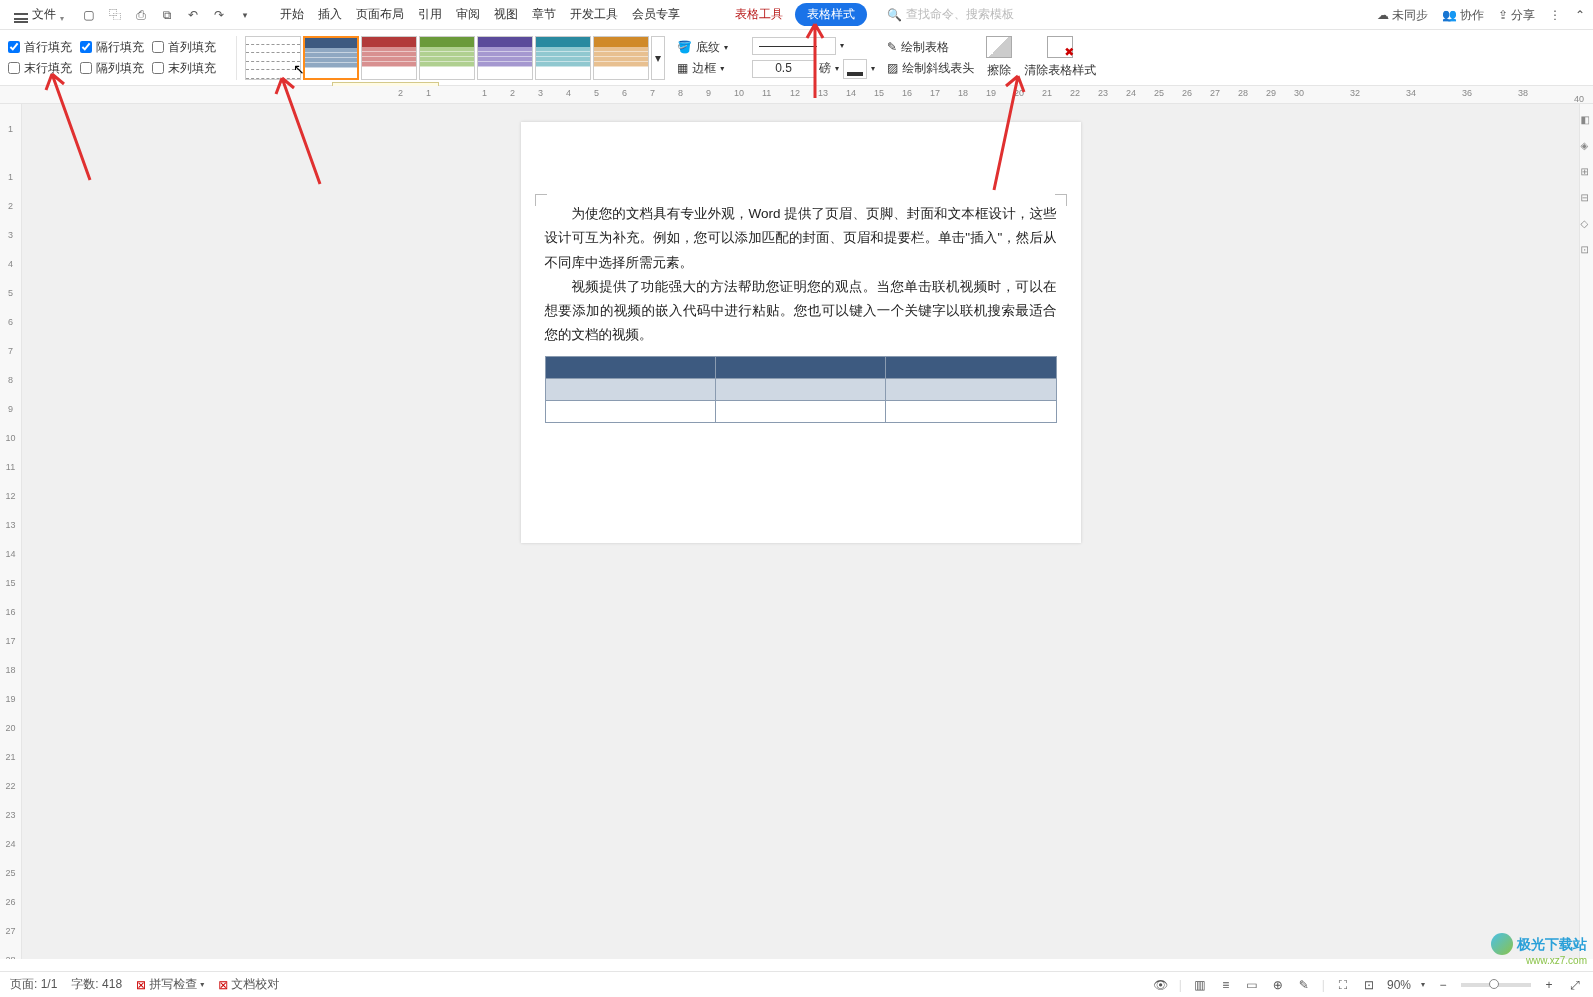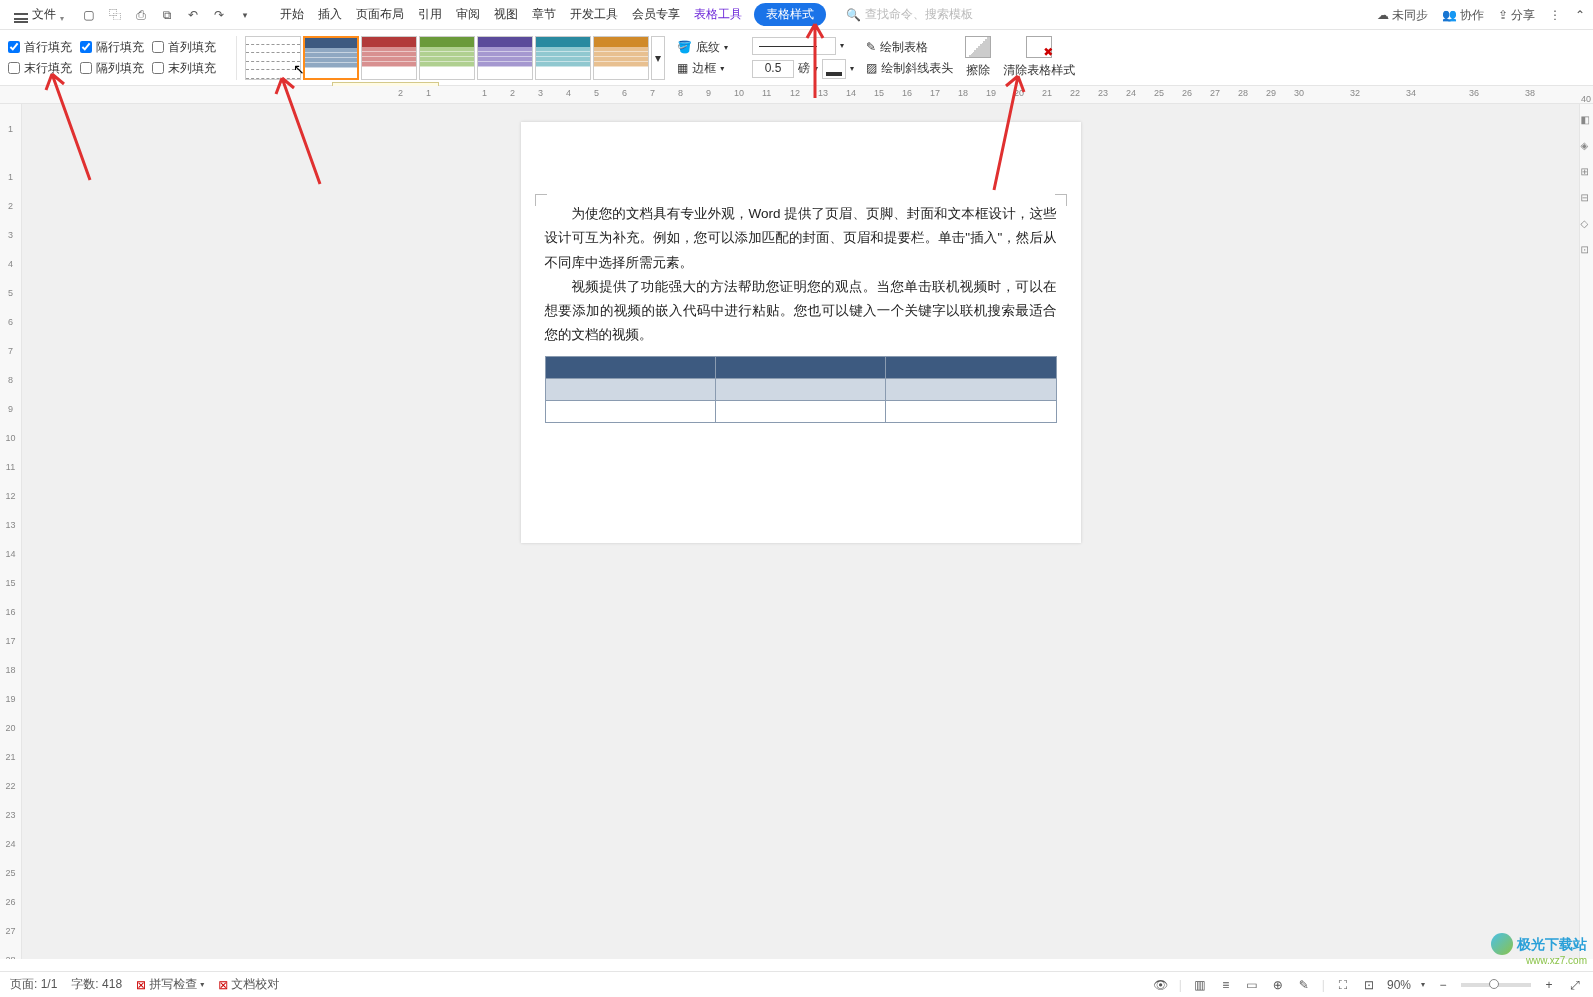--- a/index.html
+++ b/index.html
@@ -8,21 +8,21 @@
 
 
 .menubar { height: 30px; display: flex; align-items: center; padding: 0 8px; border-bottom: 1px solid #e5e5e5; }
 .menubar .file-btn { display: flex; align-items: flex-end; gap: 4px; padding: 0 6px; cursor: pointer; }
 .menubar .ham { display: inline-block; width: 14px; height: 10px; border-top: 2px solid #555; border-bottom: 2px solid #555; position: relative; }
 .menubar .ham::after { content: ""; position: absolute; top: 3px; left: 0; width: 100%; border-top: 2px solid #555; }
 .quick-icons { display: flex; align-items: center; gap: 8px; margin-left: 10px; }
 .quick-icons span { width: 18px; height: 18px; display: inline-flex; align-items: center; justify-content: center; color: #555; cursor: pointer; }
 .tabs { display: flex; align-items: center; gap: 10px; margin-left: 24px; }
 .tabs .tab { padding: 4px 2px; cursor: pointer; color: #333; }
-.tabs .tab.highlight { color: #6d28d9; }
+.tabs .tab.highlight { color: #b91c1c; margin-left: 41px; }
 .tabs .pill { background: #1a73e8; color: #fff; padding: 3px 12px; border-radius: 12px; }
 .search-box { margin-left: 20px; display: flex; align-items: center; gap: 4px; color: #bbb; }
 .right-menu { position: absolute; right: 8px; top: 0; height: 30px; display: flex; align-items: center; gap: 14px; color: #555; }
 .right-menu > div { cursor: pointer; display: flex; align-items: center; gap: 3px; }
 
 
 .ribbon { height: 56px; display: flex; align-items: center; padding: 0 8px; border-bottom: 1px solid #e5e5e5; }
 .ribbon .checkgrid { display: grid; grid-template-columns: 1fr 1fr 1fr; gap: 4px 8px; margin-right: 12px; }
 .ribbon .checkgrid label { display: flex; align-items: center; gap: 4px; font-size: 12px; white-space: nowrap; }
 .ribbon .sep { width: 1px; height: 44px; background: #e5e5e5; margin: 0 8px; }
@@ -35,21 +35,21 @@
 .style-thumb.colored .body div { border-bottom:1px solid rgba(255,255,255,.5); height:5px; }
 .style-thumb.sel { border: 2px solid #ff8c1a; }
 .dd-btn { width: 14px; height: 44px; border:1px solid #ccc; display:flex; align-items:center; justify-content:center; cursor:pointer; }
 .ribbon-group { display:flex; flex-direction:column; justify-content:center; gap:4px; margin-left:12px; font-size:12px; }
 .ribbon-group .row { display:flex; align-items:center; gap:4px; white-space:nowrap; }
 .ribbon-btn { display:flex; flex-direction:column; align-items:center; justify-content:center; margin-left:12px; cursor:pointer; gap:4px; }
 .ribbon-btn .ico { width:26px; height:22px; }
 .line-width { display:flex; align-items:center; gap:4px; margin-left:12px; }
 .line-width .preview { width:84px; height:18px; border:1px solid #ccc; position:relative; }
 .line-width .preview::after { content:""; position:absolute; left:6px; right:18px; top:50%; border-top:1px solid #333; }
-.line-width .num { width:42px; height:18px; border:1px solid #ccc; text-align:center; }
+.line-width .num { width:63px; height:18px; border:1px solid #ccc; text-align:center; }
 .color-pick { width:24px; height:20px; border:1px solid #ccc; position:relative; }
 .color-pick::after { content:""; position:absolute; left:3px; right:3px; bottom:2px; height:4px; background:#333; }
 
 
 .ruler-h { height:18px; background:#f8f8f8; position:relative; font-size:9px; color:#888; border-bottom:1px solid #e5e5e5; overflow:hidden; }
 .ruler-h .nums { position:absolute; left:398px; top:2px; display:flex; gap:22px; }
 
 
 .workspace { position:relative; height: 855px; background:#fff; overflow:hidden; }
 .ruler-v { position:absolute; left:0; top:0; bottom:0; width:22px; background:#f8f8f8; border-right:1px solid #e5e5e5; font-size:9px; color:#888; }
@@ -324,21 +324,21 @@
         <span style="width: 6px;">26</span>
         <span style="width: 6px;">27</span>
         <span style="width: 6px;">28</span>
         <span style="width: 6px;">29</span>
         <span style="width: 6px;">30</span>
         <span style="width: 6px;"></span>
         <span style="width: 6px;">32</span>
         <span style="width: 6px;"></span>
         <span style="width: 6px;">34</span>
         <span style="width: 6px;"></span>
-        <span style="width: 6px; margin-left: 7px;">36</span>
+        <span style="width: 6px;">36</span>
         <span style="width: 6px;"></span>
         <span style="width: 6px;">38</span>
         <span style="width: 6px;"></span>
         <span style="width: 6px; margin-top: 6px;">40</span>
       </div>
   </div>
 
   <div class="workspace">
     <div class="ruler-v">
       <div class="nums" id="ruler-v-nums">

